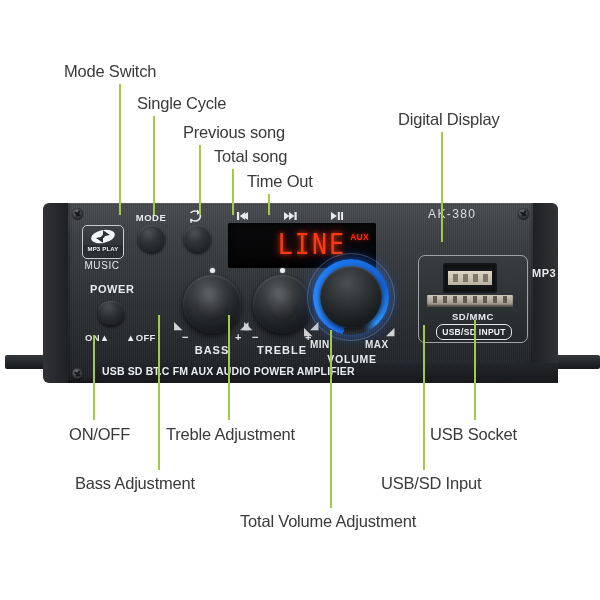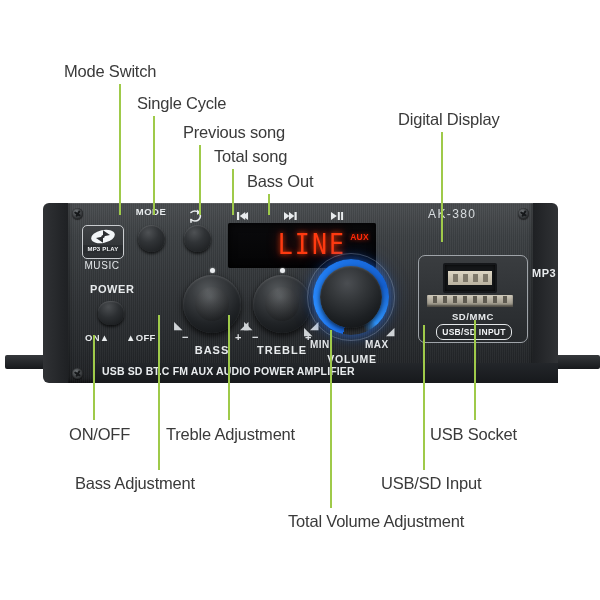--- a/index.html
+++ b/index.html
@@ -259,21 +259,21 @@
         <svg id="mp3-disc" width="26" height="15" viewBox="0 0 26 15">
           <ellipse cx="13" cy="7.5" rx="12" ry="6.4" fill="#f2f5f7" transform="rotate(-12 13 7.5)"></ellipse>
           <path d="M13 1.2 L20 6 L13 7.5 Z" fill="#2b2e31"></path>
           <path d="M13 13.8 L6 9 L13 7.5 Z" fill="#2b2e31"></path>
           <circle cx="13" cy="7.5" r="1.6" fill="#2b2e31"></circle>
         </svg>
         <div id="mp3-play-text">MP3 PLAY</div>
       </div>
       <div id="music-text">MUSIC</div>
 
-      <div class="btn-label" style="left:62px;top:3px;width:42px">MODE</div>
+      <div class="btn-label" style="left:62px;top:9px;width:42px">MODE</div>
 
       <svg class="btn-label" style="left:108px;top:6px;width:42px;height:14px" viewBox="0 0 20 14">
         <path d="M4 3.5 A5.5 5 0 1 1 4 10.5" fill="none" stroke="#e8ebed" stroke-width="1.6" stroke-linecap="round"></path>
         <path d="M4 10.5 L4 13.2" stroke="#e8ebed" stroke-width="1.6" stroke-linecap="round"></path>
         <path d="M10 0.6 L13.4 3.3 L10 6" fill="#e8ebed"></path>
       </svg>
 
       <svg class="btn-label" style="left:154px;top:6px;width:42px;height:14px" viewBox="0 0 24 14">
         <rect x="6" y="3" width="2.2" height="8" fill="#e8ebed"></rect>
         <path d="M17 3 L17 11 L11.5 7 Z" fill="#e8ebed"></path>
@@ -375,31 +375,31 @@
 
   <div id="annotations">
       <div class="callout" style="left: 64px; top: 62px;">Mode Switch</div>
       <div class="leader" style="left: 119px; top: 84px; height: 131px; background: rgb(159, 202, 74);"></div>
       <div class="callout" style="left: 137px; top: 94px;">Single Cycle</div>
       <div class="leader" style="left: 153px; top: 116px; height: 99px; background: rgb(159, 202, 74);"></div>
       <div class="callout" style="left: 183px; top: 123px;">Previous song</div>
       <div class="leader" style="left: 199px; top: 145px; height: 70px; background: rgb(159, 202, 74);"></div>
       <div class="callout" style="left: 214px; top: 147px;">Total song</div>
       <div class="leader" style="left: 232px; top: 169px; height: 46px; background: rgb(159, 202, 74);"></div>
-      <div class="callout" style="left: 247px; top: 172px;">Bass Out</div>
+      <div class="callout" style="left: 247px; top: 172px;">Time Out</div>
       <div class="leader" style="left: 268px; top: 194px; height: 21px; background: rgb(159, 202, 74);"></div>
       <div class="callout" style="left: 398px; top: 110px; text-align: center;">Digital Display</div>
       <div class="leader" style="left: 441px; top: 132px; height: 110px; background: rgb(159, 202, 74);"></div>
       <div class="callout" style="left: 69px; top: 425px;">ON/OFF</div>
       <div class="leader" style="left: 93px; top: 335px; height: 85px; background: rgb(159, 202, 74);"></div>
       <div class="callout" style="left: 75px; top: 474px;">Bass Adjustment</div>
       <div class="leader" style="left: 158px; top: 315px; height: 155px; background: rgb(159, 202, 74);"></div>
       <div class="callout" style="left: 166px; top: 425px;">Treble Adjustment</div>
       <div class="leader" style="left: 228px; top: 315px; height: 105px; background: rgb(159, 202, 74);"></div>
-      <div class="callout" style="left: 240px; top: 512px; margin-left: 48px;">Total Volume Adjustment</div>
+      <div class="callout" style="left: 240px; top: 512px;">Total Volume Adjustment</div>
       <div class="leader" style="left: 330px; top: 330px; height: 178px; background: rgb(159, 202, 74);"></div>
       <div class="callout" style="left: 381px; top: 474px;">USB/SD Input</div>
       <div class="leader" style="left: 423px; top: 325px; height: 145px; background: rgb(159, 202, 74);"></div>
       <div class="callout" style="left: 430px; top: 425px;">USB Socket</div>
       <div class="leader" style="left: 474px; top: 320px; height: 100px; background: rgb(159, 202, 74);"></div>
     </div>
 
 </div>
 
 </body></html>

